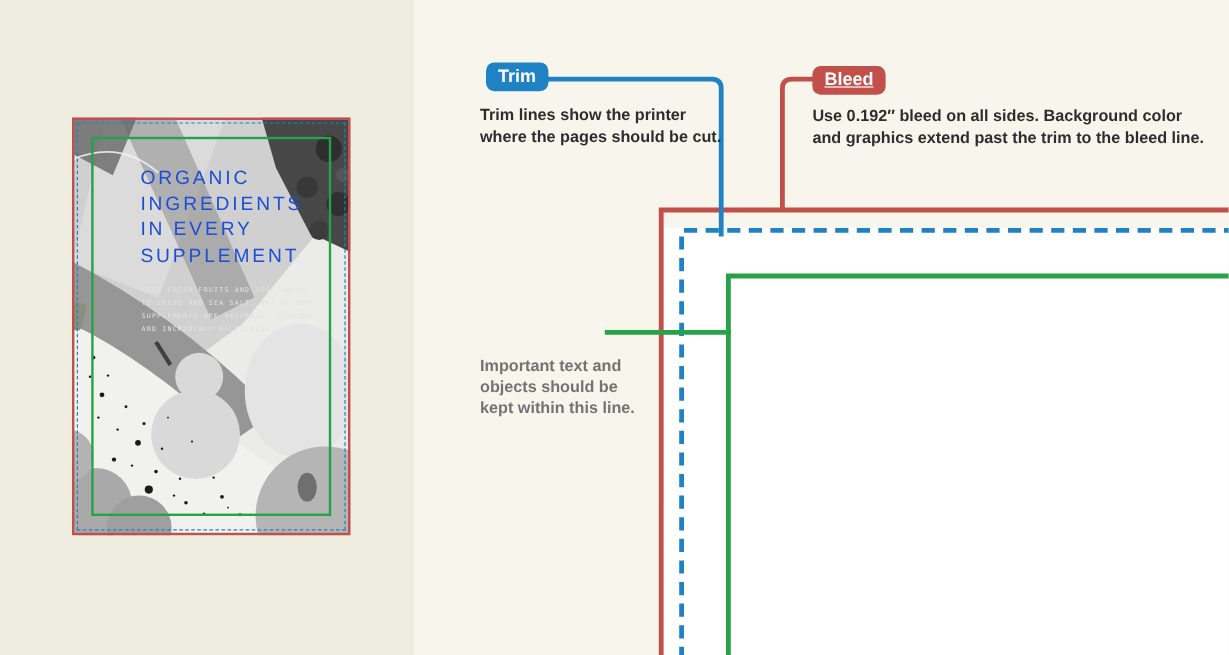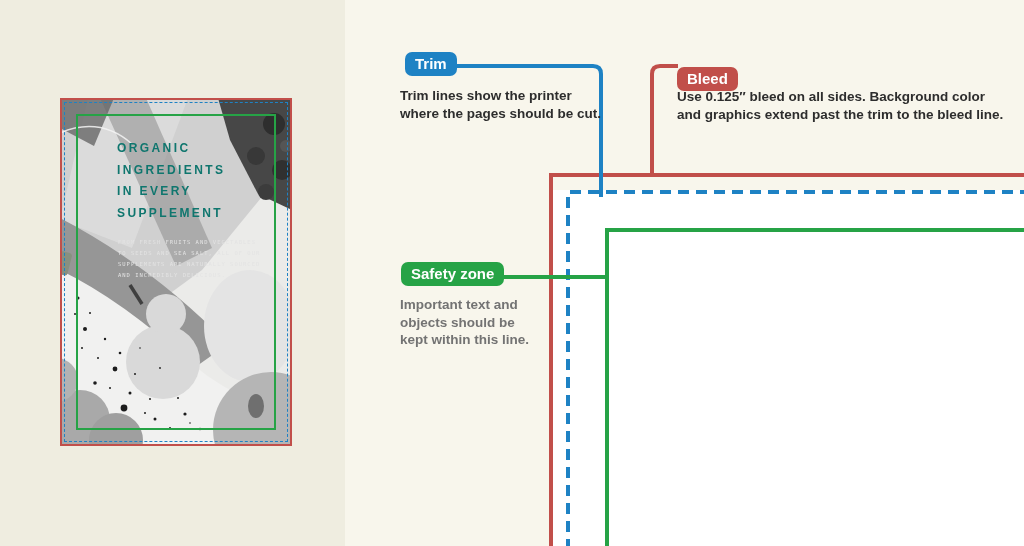--- a/index.html
+++ b/index.html
@@ -5,38 +5,38 @@
   html,body{margin:0;padding:0;}
   body{font-family:"Liberation Sans", sans-serif; background:#ddd;}
   .stage{position:relative;width:1024px;height:546px;overflow:hidden;background:#f8f6ec;}
   .panel{position:absolute;top:0;bottom:0;}
   .panel-left{left:0;width:345px;}
   .panel-right{left:345px;right:0;}
 
   
   .poster{position:absolute;left:60px;top:98px;width:232px;height:348px;}
   .poster svg.art{position:absolute;inset:0;width:100%;height:100%;display:block;}
-  .poster-title{position:absolute;left:57px;top:40px;color:#0f766e;font-size:12px;
-    line-height:21.5px;letter-spacing:2.4px;font-weight:700;white-space:pre-line;}
+  .poster-title{position:absolute;left:57px;top:40px;color:#1d4ed8;font-size:16px;
+    line-height:21.5px;letter-spacing:2.4px;font-weight:400;white-space:pre-line;}
   .poster-subtitle{position:absolute;left:58px;top:139px;color:#e3e3e3;font-size:5.5px;
     line-height:11px;letter-spacing:1px;font-family:"DejaVu Sans Mono", monospace;
     white-space:pre-line;}
   .guide{position:absolute;pointer-events:none;}
   .guide-bleed{inset:0;border-width:2px;border-style:solid;}
   .guide-trim{inset:4px;border-width:1.5px;border-style:dashed;}
   .guide-safety{inset:16px;border-width:2px;border-style:solid;}
 
   
   .diagram{position:absolute;inset:0;width:1024px;height:546px;display:block;pointer-events:none;}
 
   
   .callout-label{position:absolute;color:#fff;font-size:15px;font-weight:bold;
     padding:3px 10px 4px;border-radius:7px;line-height:17px;}
   .label-trim{left:405px;top:52px;}
-  .label-bleed{left:677px;top:67px;}
+  .label-bleed{left:677px;top:55px;text-decoration:underline;}
   .label-safety{left:401px;top:262px;}
   .callout-desc{position:absolute;font-size:13.5px;line-height:17.5px;white-space:pre-line;font-weight:bold;}
   .desc-trim{left:400px;top:87px;}
   .desc-bleed{left:677px;top:88px;}
   .desc-safety{left:400px;top:296px;}
 </style>
 </head>
 <body>
 
 <div class="stage">
@@ -120,21 +120,20 @@
     <path d="M 450 66 L 593 66 Q 601 66 601 74 L 601 197" fill="none" stroke-width="4" stroke="#1e82c4"></path>
     <path d="M 678 66 L 660 66 Q 652 66 652 74 L 652 176" fill="none" stroke-width="4" stroke="#c14f4a"></path>
     <path d="M 504 277 L 609 277" fill="none" stroke-width="4" stroke="#26a346"></path>
   </svg>
 
   <div class="callout-label label-trim" style="background-color: rgb(30, 130, 196);">Trim</div>
   <div class="callout-desc desc-trim" style="color: rgb(45, 45, 45);">Trim lines show the printer
 where the pages should be cut.</div>
 
   <div class="callout-label label-bleed" style="background-color: rgb(193, 79, 74);">Bleed</div>
-  <div class="callout-desc desc-bleed" style="color: rgb(45, 45, 45);">Use 0.125″ bleed on all sides. Background color
+  <div class="callout-desc desc-bleed" style="color: rgb(45, 45, 45);">Use 0.192″ bleed on all sides. Background color
 and graphics extend past the trim to the bleed line.</div>
 
-  <div class="callout-label label-safety" style="background-color: rgb(38, 163, 70);">Safety zone</div>
   <div class="callout-desc desc-safety" style="color: #737373;">Important text and
 objects should be
 kept within this line.</div>
 
 </div>
 
 </body></html>

